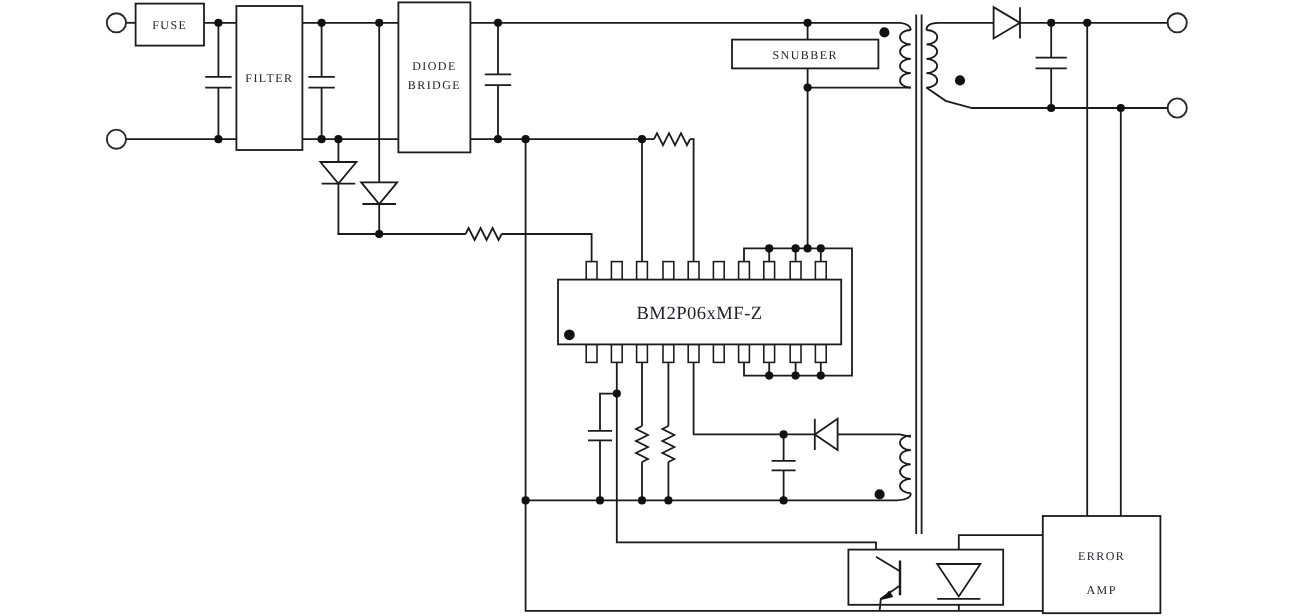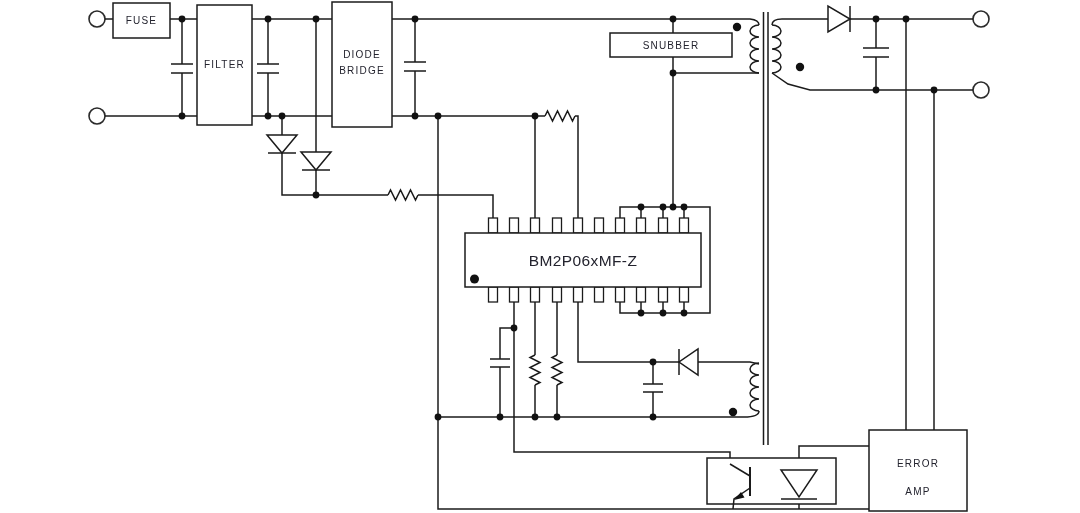--- a/index.html
+++ b/index.html
@@ -1,17 +1,17 @@
 <!DOCTYPE html>
 <html><head>
 <meta charset="utf-8">
 <style>
   html,body{margin:0;padding:0;background:#ffffff;}
   .stage{position:relative;width:1080px;height:513px;background:#ffffff;overflow:hidden;
-         font-family:Liberation Sans, sans-serif;}
+         font-family:Liberation Serif, serif;}
   svg{display:block;}
   .wire{stroke:#1b1b1b;stroke-width:1.5;fill:none;}
   .box{fill:#ffffff;stroke:#1b1b1b;stroke-width:1.5;}
   .pin{fill:#ffffff;stroke:#1b1b1b;stroke-width:1.3;}
   .comp{stroke:#1b1b1b;stroke-width:1.5;fill:none;}
   .solid{fill:#111111;stroke:none;}
   .term{fill:#ffffff;stroke:#2a2a2a;stroke-width:1.6;}
   .lbl{fill:#23232e;font-size:10px;letter-spacing:1.2px;text-anchor:middle;}
   .lbl-ic{fill:#23232e;font-size:15.5px;letter-spacing:0.4px;text-anchor:middle;}
 </style>

